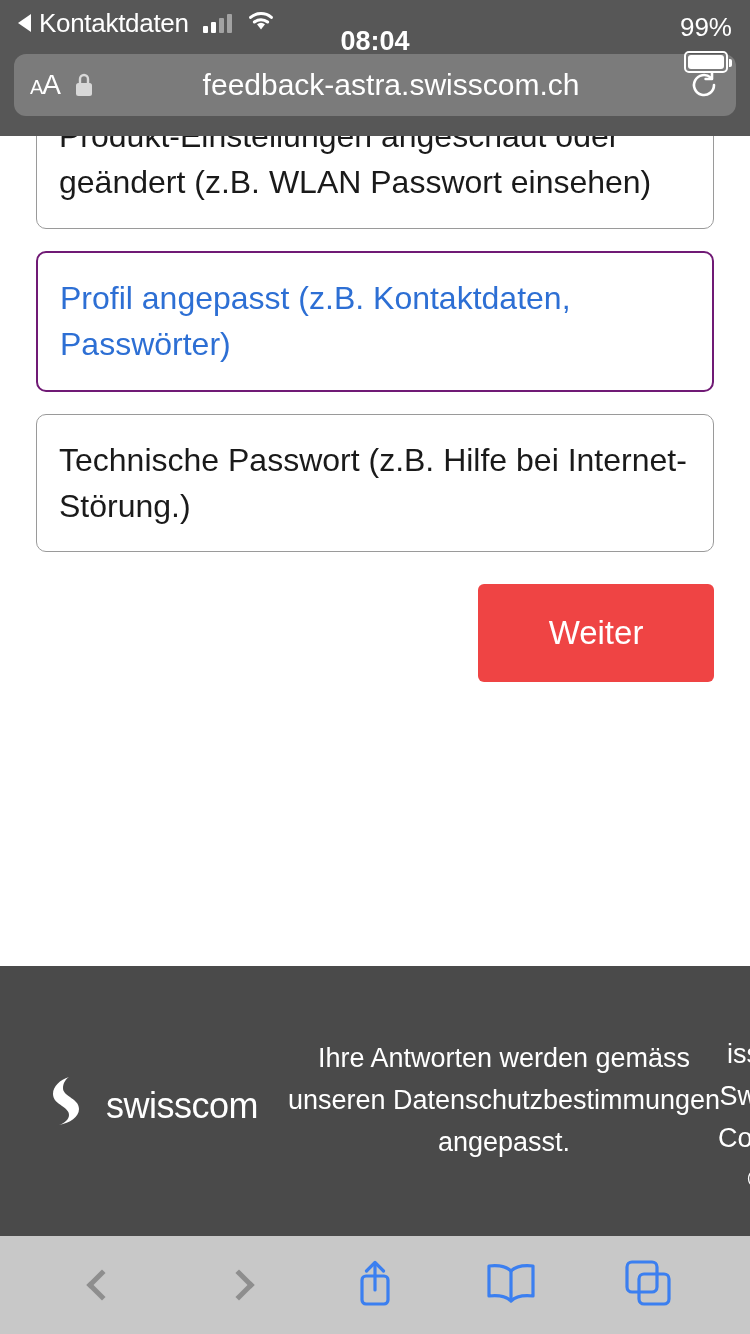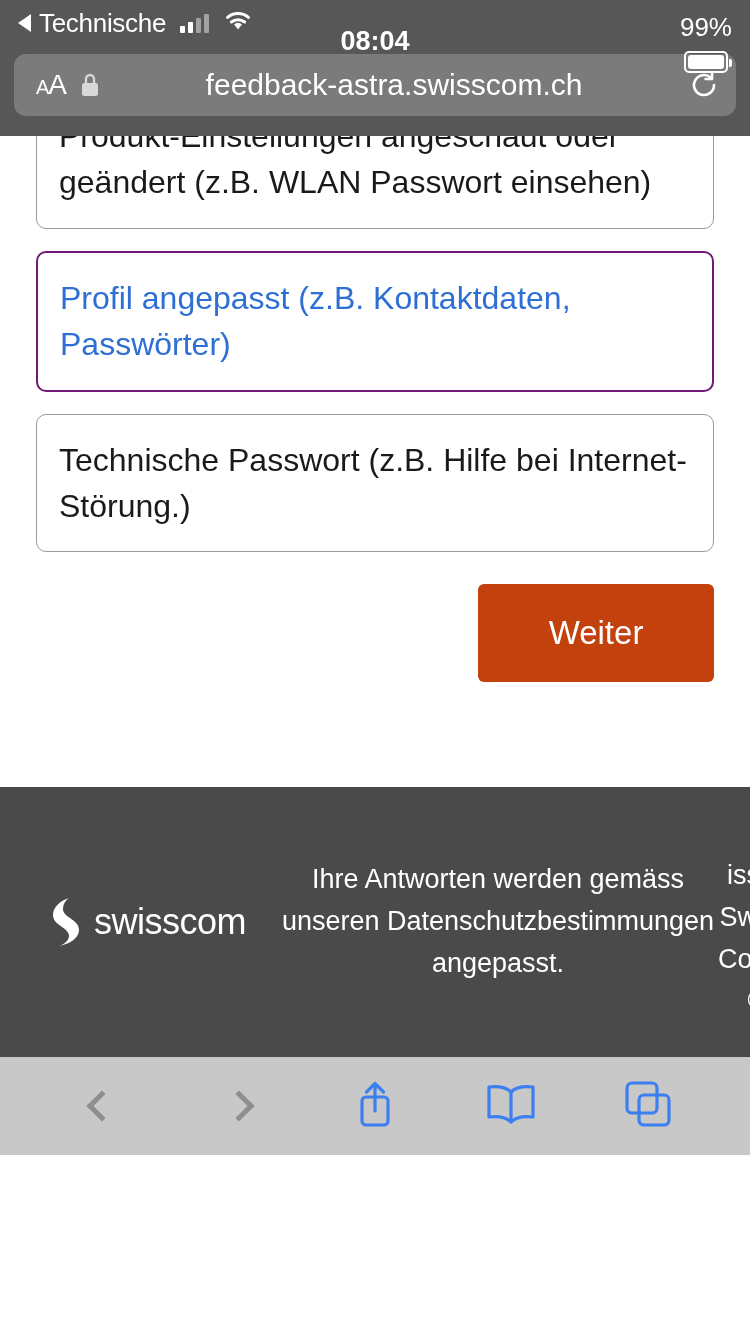--- a/index.html
+++ b/index.html
@@ -84,37 +84,37 @@
     flex: 1;
     height: 62px;
     background: #7b7b7b;
     border-radius: 12px;
     display: flex;
     align-items: center;
     padding: 0 16px;
     gap: 14px;
     color: #ffffff;
   }
-  .aa-icon { font-size: 28px; letter-spacing: -1px; margin-left: 6px; }
+  .aa-icon { font-size: 28px; letter-spacing: -1px; }
   .aa-icon .small { font-size: 20px; }
   .lock-icon { display:flex; align-items:center; }
   .url-text {
     flex: 1;
     font-size: 30px;
     text-align: center;
     white-space: nowrap;
     overflow: hidden;
     text-overflow: clip;
   }
   .reload-icon { display:flex; align-items:center; }
 
   
   .page {
     position: relative;
-    height: 651px;
+    height: 830px;
     background: #ffffff;
     padding: 0 36px;
     overflow: hidden;
   }
   .option {
     border: 1px solid #9a9a9a;
     border-radius: 10px;
     padding: 22px 22px;
     font-size: 32px;
     line-height: 1.45;
@@ -130,21 +130,21 @@
   .option.selected {
     border: 2px solid #701a75;
     color: #2d6fd4;
   }
   .next-row {
     display: flex;
     justify-content: flex-end;
     margin-top: 32px;
   }
   .next-button {
-    background: #c2410c;
+    background: #ef4444;
     color: #ffffff;
     font-size: 33px;
     border: none;
     border-radius: 6px;
     padding: 30px 0;
     width: 236px;
     text-align: center;
     cursor: pointer;
     font-family: "Liberation Sans", sans-serif;
   }
@@ -155,22 +155,22 @@
     color: #ffffff;
     height: 270px;
     display: flex;
     align-items: center;
     padding: 0 0 0 48px;
     overflow: hidden;
     position: relative;
   }
   .swisscom-logo {
     display: flex;
-    align-items: center;
-    gap: 4px;
+    align-items: flex-end;
+    gap: 16px;
     flex: 0 0 auto;
   }
   .swisscom-mark { width: 42px; height: 52px; }
   .swisscom-word { font-size: 36px; letter-spacing: -0.5px; }
   .footer-note {
     flex: 1;
     text-align: center;
     font-size: 27px;
     line-height: 1.55;
     padding: 0 24px;
@@ -203,21 +203,21 @@
   }
   .chev.left { transform: rotate(45deg); }
   .chev.right { transform: rotate(-135deg); }
 </style>
 </head>
 <body>
 
 <div class="status-bar">
   <div class="status-left">
     <span class="back-triangle"></span>
-    <span class="carrier">Technische</span>
+    <span class="carrier">Kontaktdaten</span>
     <span class="signal-bars">
       <i></i>
         <i></i>
         <i></i>
         <i></i>
     </span>
     <span class="wifi-icon">
       <svg width="30" height="22" viewBox="0 0 30 22">
         <path d="M15 19.5l4-5.2a6.4 6.4 0 0 0-8 0z" fill="#fff"></path>
         <path d="M4.6 7.4a16 16 0 0 1 20.8 0" stroke="#fff" stroke-width="3" fill="none" stroke-linecap="round"></path>

